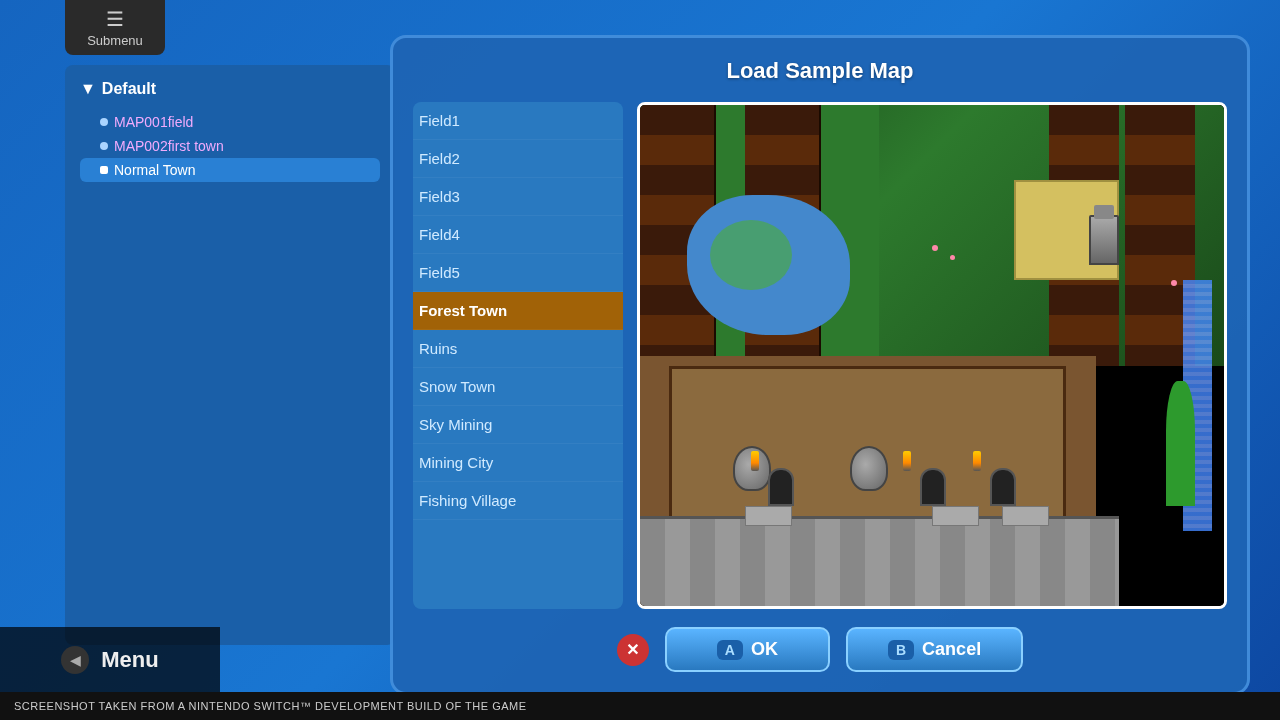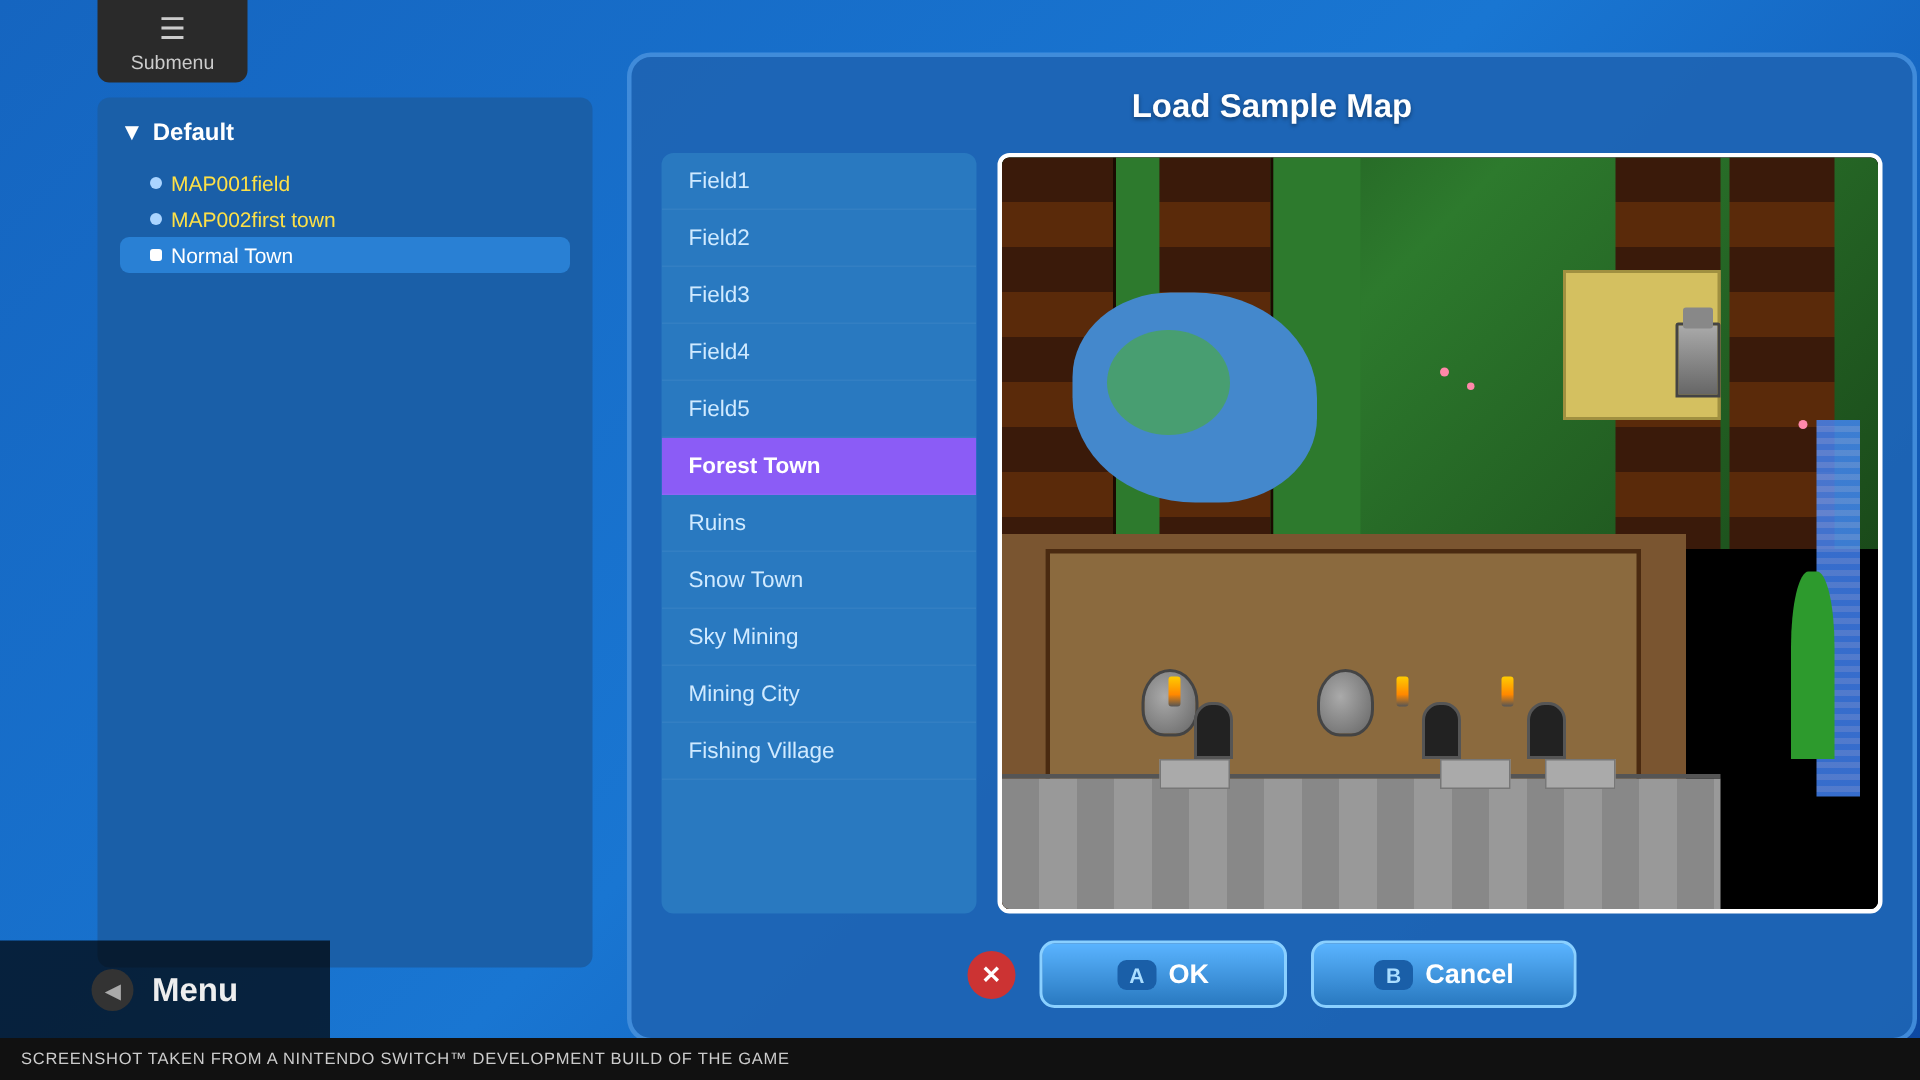--- a/index.html
+++ b/index.html
@@ -57,21 +57,21 @@
     .sidebar-header {
       display: flex;
       align-items: center;
       gap: 6px;
       color: #fff;
       font-size: 16px;
       font-weight: bold;
       margin-bottom: 12px;
     }
     .sidebar-item {
-      color: #fde047;
+      color: #f0abfc;
       font-size: 14px;
       padding: 4px 8px 4px 20px;
       cursor: pointer;
       display: flex;
       align-items: center;
       gap: 6px;
     }
     .sidebar-item.active {
       background: #2980d4;
       border-radius: 6px;
@@ -98,21 +98,20 @@
       width: 860px;
       height: 660px;
       background: rgba(30, 100, 180, 0.95);
       border-radius: 16px;
       border: 3px solid rgba(100, 180, 255, 0.5);
       z-index: 20;
       display: flex;
       flex-direction: column;
       align-items: center;
       padding: 20px;
-      margin-left: 28px;
     }
 
     .dialog-title {
       color: #fff;
       font-size: 22px;
       font-weight: bold;
       margin-bottom: 18px;
       text-shadow: 0 1px 3px rgba(0,0,0,0.4);
     }
 
@@ -136,28 +135,28 @@
       height: 480px;
       overflow-y: auto;
       scrollbar-width: thin;
       scrollbar-color: #5ab4ff #1a5fa8;
     }
     .map-list::-webkit-scrollbar { width: 8px; }
     .map-list::-webkit-scrollbar-thumb { background: #5ab4ff; border-radius: 4px; }
     .map-list::-webkit-scrollbar-track { background: #1a5fa8; }
 
     .map-list-item {
-      padding: 10px 18px;
+      padding: 10px 6px;
       color: #d0eaff;
       font-size: 15px;
       cursor: pointer;
       border-bottom: 1px solid rgba(255,255,255,0.05);
     }
     .map-list-item.selected {
-      background: #8b5cf6;
+      background: #a16207;
       color: #fff;
       font-weight: bold;
     }
 
     
     .map-preview {
       flex: 1;
       background: #000;
       border-radius: 8px;
       overflow: hidden;

